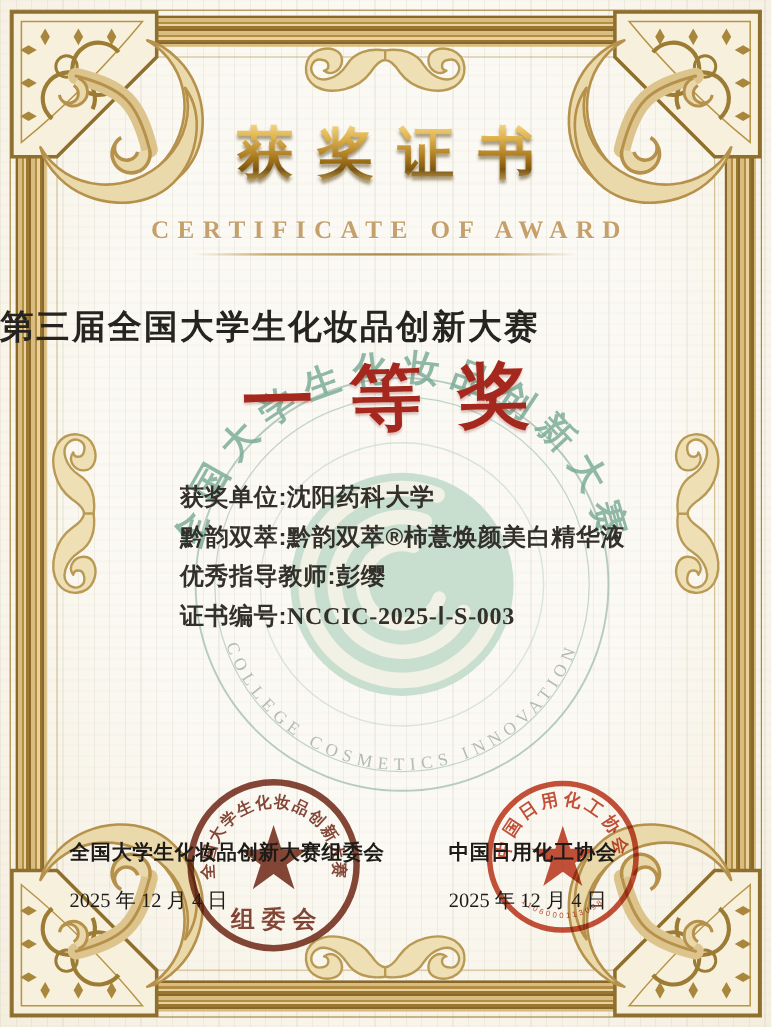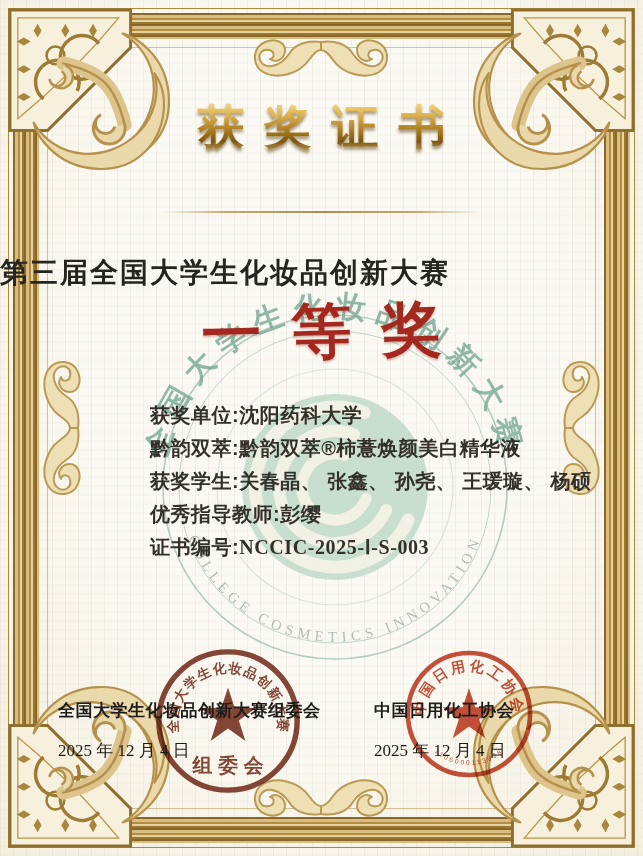--- a/index.html
+++ b/index.html
@@ -164,28 +164,28 @@
     </g>
     <text font-size="30" letter-spacing="10" fill="#76a893" opacity="0.8" font-family="Liberation Serif, serif" font-weight="700">
       <textPath href="#wmTop" startOffset="50%" text-anchor="middle">全国大学生化妆品创新大赛</textPath>
     </text>
     <text font-size="14.5" letter-spacing="5" fill="#8d9c92" opacity="0.65" font-family="Liberation Serif, serif">
       <textPath href="#wmBot" startOffset="50%" text-anchor="middle">COLLEGE COSMETICS INNOVATION</textPath>
     </text>
   </svg>
 
   <div class="title">获奖证书</div>
+  <div class="subtitle">CERTIFICATE OF AWARD</div>
   <div class="divider"></div>
   <div class="competition">第三届全国大学生化妆品创新大赛</div>
   <div class="prize">一等奖</div>
 
   <div class="details">
     <div class="detail-line"><span class="detail-label">获奖单位:</span><span class="detail-value">沈阳药科大学</span></div>
     <div class="detail-line"><span class="detail-label">黔韵双萃:</span><span class="detail-value">黔韵双萃®柿薏焕颜美白精华液</span></div>
-    <div class="detail-line"><span class="detail-label">获奖学生:</span><span class="detail-value">关春晶、 张鑫、 孙尧、 王瑗璇、 杨硕</span></div>
     <div class="detail-line"><span class="detail-label">优秀指导教师:</span><span class="detail-value">彭缨</span></div>
     <div class="detail-line"><span class="detail-label">证书编号:</span><span class="detail-value">NCCIC-2025-Ⅰ-S-003</span></div>
   </div>
 
   <svg class="seal left" viewBox="-80 -80 160 160">
     <defs>
       <path id="sealArcL" d="M -49 16 A 51 51 0 1 1 49 16"></path>
     </defs>
     <circle r="70" fill="none" stroke="#7d3a2a" stroke-width="5.5"></circle>
     <text font-size="13.5" letter-spacing="1.5" fill="#7d3a2a" font-weight="700">

